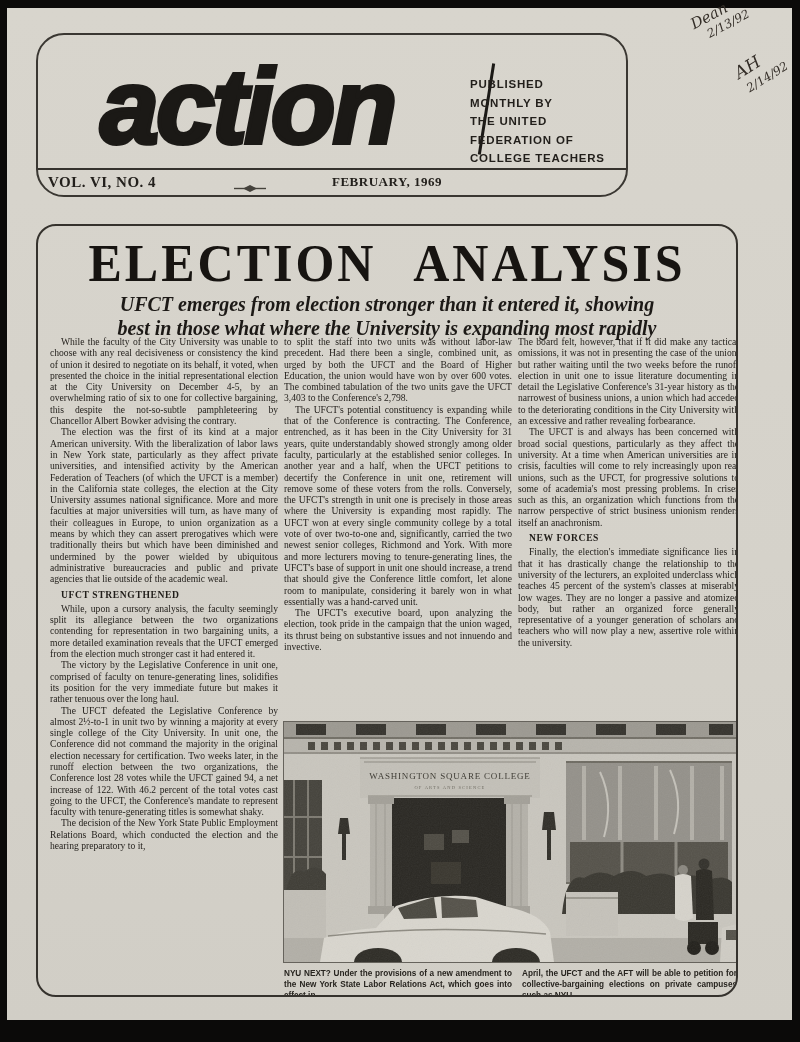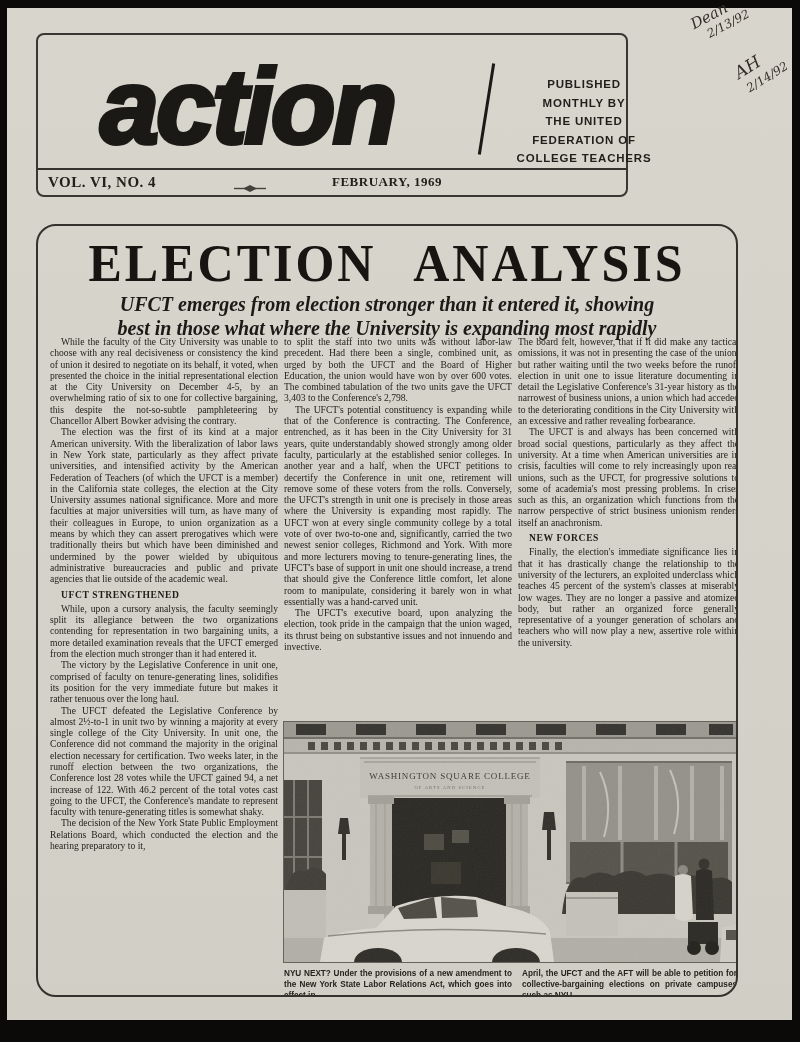--- a/index.html
+++ b/index.html
@@ -5,31 +5,31 @@
   * { margin:0; padding:0; box-sizing:border-box; }
   html,body { width:800px; height:1042px; }
   body { background:#0b0a09; position:relative; overflow:hidden;
          font-family:"Liberation Serif", serif; }
 
   .paper { position:absolute; left:7px; top:8px; width:785px; height:1012px;
            background:linear-gradient(180deg,#d8d5cd 0%, #d5d2ca 55%, #d1cec6 100%); }
 
   
   .masthead { position:absolute; left:29px; top:25px; width:592px; height:164px;
-              border:2px solid #3a3732; border-radius:8px; }
+              border:2px solid #3a3732; border-radius:28px; }
   .logo { position:absolute; left:62px; top:-4px; height:150px; line-height:150px;
           font-family:"Liberation Sans", sans-serif; font-style:italic; font-weight:bold;
           font-size:106px; letter-spacing:-3px; color:#1b1916;
           -webkit-text-stroke:4px #1b1916; }
   .logo-slash { position:absolute; left:447px; top:28px; width:3px; height:92px;
                 background:#1b1916; transform:rotate(9deg); }
   .publisher { position:absolute; left:432px; top:40px; width:228px;
                font-family:"Liberation Sans", sans-serif; font-weight:bold;
                font-size:11.5px; line-height:18.5px; letter-spacing:0.8px;
-               text-align:center; color:#211e1a; }
+               color:#211e1a; }
   .dateline { position:absolute; left:0; bottom:0; width:100%; height:27px;
               border-top:2px solid #35322d; }
   .vol { position:absolute; left:10px; top:4px; font-weight:bold; font-size:15px;
          letter-spacing:0.5px; color:#23201c; }
   .ornament { position:absolute; left:196px; top:9px; }
   .issue-date { position:absolute; left:294px; top:4px; font-weight:bold; font-size:13px;
                 letter-spacing:0.5px; color:#23201c; }
 
   
   .hand { position:absolute; font-family:"DejaVu Serif", serif; font-style:italic;
@@ -101,21 +101,21 @@
     <div class="headline">ELECTION ANALYSIS</div>
     <div class="subhead">
       <div>UFCT emerges from election stronger than it entered it, showing</div>
       <div>best in those what where the University is expanding most rapidly</div>
     </div>
 
     <div class="col col-1">
       <p>While the faculty of the City University was unable to choose with any real decisiveness or consistency the kind of union it desired to negotiate on its behalf, it voted, when presented the choice in the initial representational election at the City University on December 4-5, by an overwhelming ratio of six to one for collective bargaining, this despite the not-so-subtle pamphleteering by Chancellor Albert Bowker advising the contrary.</p>
       <p>The election was the first of its kind at a major American university.  With the liberalization of labor laws in New York state, particularly as they affect private universities, and intensified activity by the American Federation of Teachers (of which the UFCT is a member) in the California state colleges, the election at the City University assumes national significance.  More and more faculties at major universities will turn, as have many of their colleagues in Europe, to union organization as a means by which they can assert prerogatives which were traditionally theirs but which have been diminished and undermined by the power wielded by ubiquitous administrative bureaucracies and public and private agencies that lie outside of the academic weal.</p>
       <p class="col-subhead">UFCT STRENGTHENED</p>
-      <p>While, upon a cursory analysis, the faculty seemingly split its allegiance between the two organizations contending for representation in two bargaining units, a more detailed examination reveals that the UFCT emerged from the election much stronger than it had entered it.</p>
+      <p>While, upon a cursory analysis, the faculty seemingly split its allegiance between the two organizations contending for representation in two bargaining units, a more detailed examination reveals that the UFCT emerged from the election much stronger cast it had entered it.</p>
       <p>The victory by the Legislative Conference in unit one, comprised of faculty on tenure-generating lines, solidifies its position for the very immediate future but makes it rather tenuous over the long haul.</p>
       <p class="bold-para">The UFCT defeated the Legislative Conference by almost 2½-to-1 in unit two by winning a majority at every single college of the City University.  In unit one, the Conference did not command the majority in the original election necessary for certification.  Two weeks later, in the runoff election between the two organizations, the Conference lost 28 votes while the UFCT gained 94, a net increase of 122.  With 46.2 percent of the total votes cast going to the UFCT, the Conference's mandate to represent faculty with tenure-generating titles is somewhat shaky.</p>
       <p>The decision of the New York State Public Employment Relations Board, which conducted the election and the hearing preparatory to it,</p>
     </div>
 
     <div class="col col-2">
       <p class="noindent">to split the staff into two units was without labor-law precedent.  Had there been a single, combined unit, as urged by both the UFCT and the Board of Higher Education, the union would have won by over 600 votes.  The combined tabulation of the two units gave the UFCT 3,403 to the Conference's 2,798.</p>
       <p>The UFCT's potential constituency is expanding while that of the Conference is contracting. The Conference, entrenched, as it has been in the City University for 31 years, quite understandably showed strongly among older faculty, particularly at the established senior colleges.  In another year and a half, when the UFCT petitions to decertify the Conference in unit one, retirement will remove some of these voters from the rolls.  Conversely, the UFCT's strength in unit one is precisely in those areas where the University is expanding most rapidly.  The UFCT won at every single community college by a total vote of over two-to-one and, significantly, carried the two newest senior colleges, Richmond and York.  With more and more lecturers moving to tenure-generating lines, the UFCT's base of support in unit one should increase, a trend that should give the Conference little comfort, let alone room to manipulate, considering it barely won in what essentially was a hand-carved unit.</p>
       <p>The UFCT's executive board, upon analyzing the election, took pride in the campaign that the union waged, its thrust being on substantive issues and not innuendo and invective.</p>
     </div>

